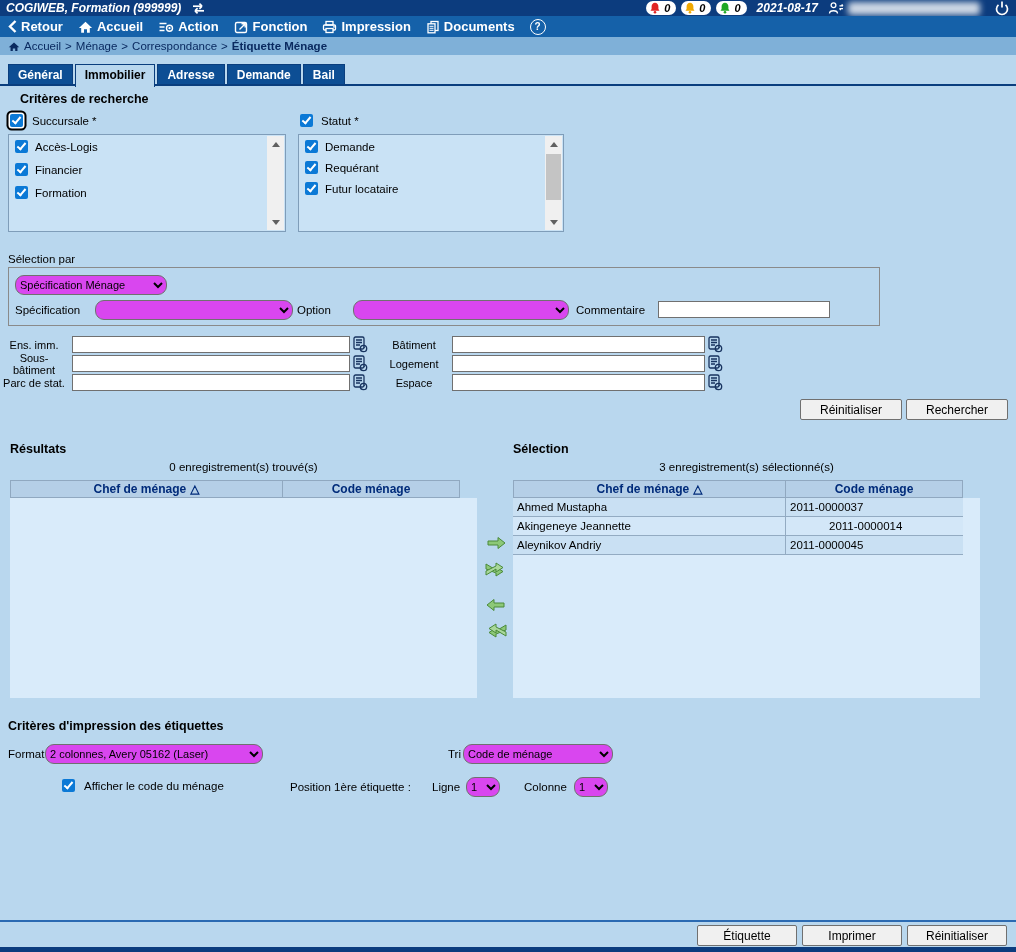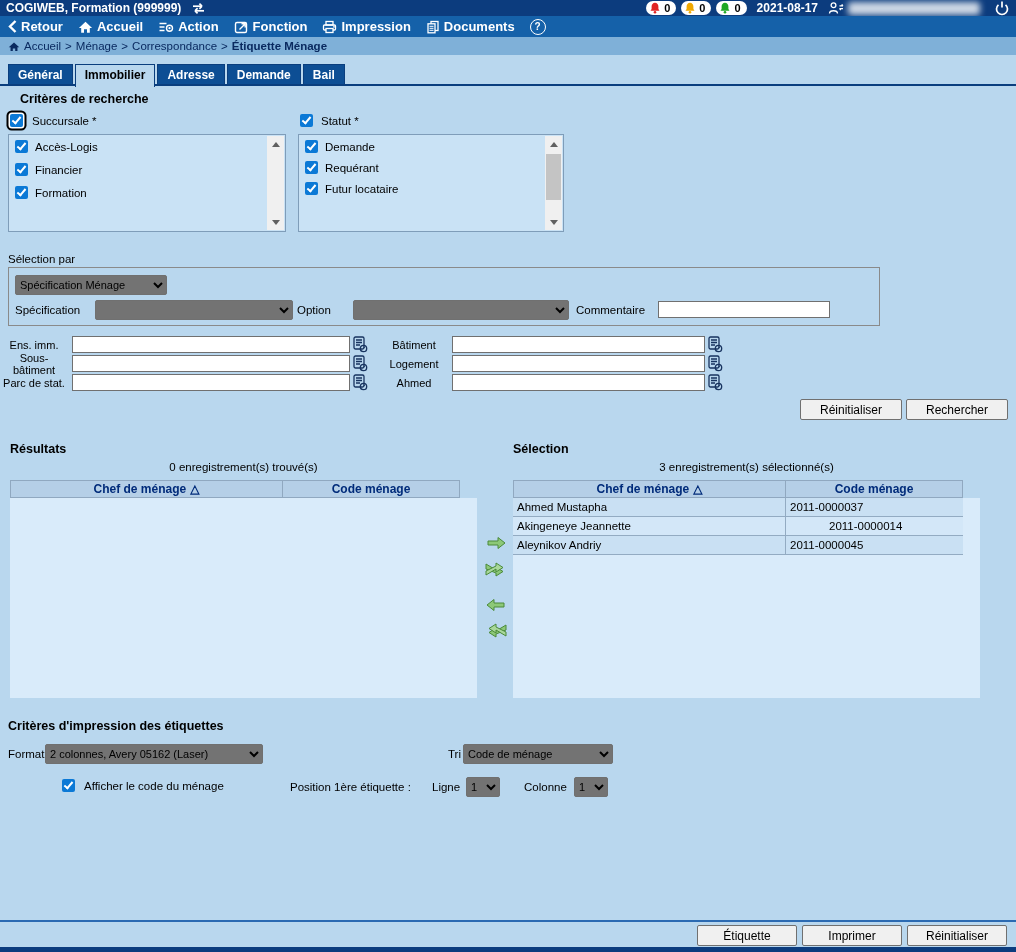--- a/index.html
+++ b/index.html
@@ -1,21 +1,21 @@
 <!DOCTYPE html>
 <html><head>
 <meta charset="utf-8">
 <style>
   html,body{margin:0;padding:0;}
   #page{position:relative;width:1016px;height:952px;overflow:hidden;
         font-family:"Liberation Sans",sans-serif;background:#b9d7ee;}
   .abs{position:absolute;}
   
   .topbar{left:0;top:0;width:1016px;height:16px;background:#0c3c7e;color:#fff;
-          display:flex;align-items:center;padding:0 6px;box-sizing:border-box;}
+          display:flex;align-items:center;padding:0 6px;box-sizing:border-box;font-style:italic;}
   .topbar .title{font-size:12px;font-weight:bold;white-space:nowrap;}
   .icon{display:inline-flex;align-items:center;justify-content:center;flex:none;}
   .pill{background:#fff;border-radius:8px;height:14px;display:flex;align-items:center;
         padding:0 6px 0 3px;margin-left:5px;gap:3px;}
   .pill .cnt{color:#000;font-size:11px;font-weight:bold;}
   .date{font-size:12px;font-weight:bold;margin:0 10px;white-space:nowrap;}
   .blurname{width:132px;height:13px;border-radius:3px;background:rgba(255,255,255,.8);
             filter:blur(3px);margin-left:4px;}
   .navbar{left:0;top:16px;width:1016px;height:21px;background:#1561a9;color:#fff;
           display:flex;align-items:center;gap:15px;padding:0 8px;box-sizing:border-box;}
@@ -44,21 +44,21 @@
   .listitem .lbl{font-size:11.5px;}
   .sbar{position:absolute;top:1px;right:1px;bottom:1px;width:17px;background:#f0f0f0;}
   .sarr{position:absolute;left:0;width:17px;height:16px;background:#f0f0f0;display:flex;
         align-items:center;justify-content:center;cursor:pointer;}
   .tri-up{width:0;height:0;border-left:4px solid transparent;border-right:4px solid transparent;
           border-bottom:5px solid #606060;}
   .tri-dn{width:0;height:0;border-left:4px solid transparent;border-right:4px solid transparent;
           border-top:5px solid #606060;}
   .thumb{position:absolute;left:1px;width:15px;background:#c4c4c4;cursor:pointer;}
   select{font-family:"Liberation Sans",sans-serif;font-size:11px;height:20px;
-         border:1px solid #707070;background:#737373;border-radius:2px;}
+         border:1px solid #707070;background:#d946ef;border-radius:9px;}
   input[type=text]{font-family:"Liberation Sans",sans-serif;font-size:11px;height:17px;
          border:1px solid #707070;background:#fff;box-sizing:border-box;padding:0 3px;}
   .groupbox{border:1px solid #8a8a8a;box-sizing:border-box;}
   .btn{font-family:"Liberation Sans",sans-serif;font-size:12px;color:#000;height:21px;
        background:#f0f0f0;border:1px solid #707070;border-radius:2px;cursor:pointer;padding:0 8px;}
   
   .frow{display:flex;align-items:center;height:19px;}
   .flbl{font-size:11px;color:#000;text-align:center;flex:none;}
   .lookup{margin-left:3px;cursor:pointer;}
   
@@ -373,21 +373,21 @@
             <g stroke="#17335f" stroke-width="1.3" fill="none">
           <rect x="1" y="1" width="10" height="12" rx="1.5"></rect>
               <path d="M3 4 h6 M3 6.5 h6 M3 9 h4"></path>
           <circle cx="10.5" cy="12.5" r="3.2"></circle>
             </g>
             <path d="M10.5 10.2 l1.6 1.2 -1.6 1.2 z" fill="#17335f"></path>
           </svg>
       </span>
     </div>
     <div class="frow">
-      <span class="flbl" style="width:68px;">Ahmed</span>
+      <span class="flbl" style="width:68px;">Espace</span>
       <input type="text" style="width: 253px; margin-left: 4px;">
       <span class="lookup icon">
         <svg width="15" height="17" viewBox="0 0 15 17">
             <g stroke="#17335f" stroke-width="1.3" fill="none">
           <rect x="1" y="1" width="10" height="12" rx="1.5"></rect>
               <path d="M3 4 h6 M3 6.5 h6 M3 9 h4"></path>
           <circle cx="10.5" cy="12.5" r="3.2"></circle>
             </g>
             <path d="M10.5 10.2 l1.6 1.2 -1.6 1.2 z" fill="#17335f"></path>
           </svg>

